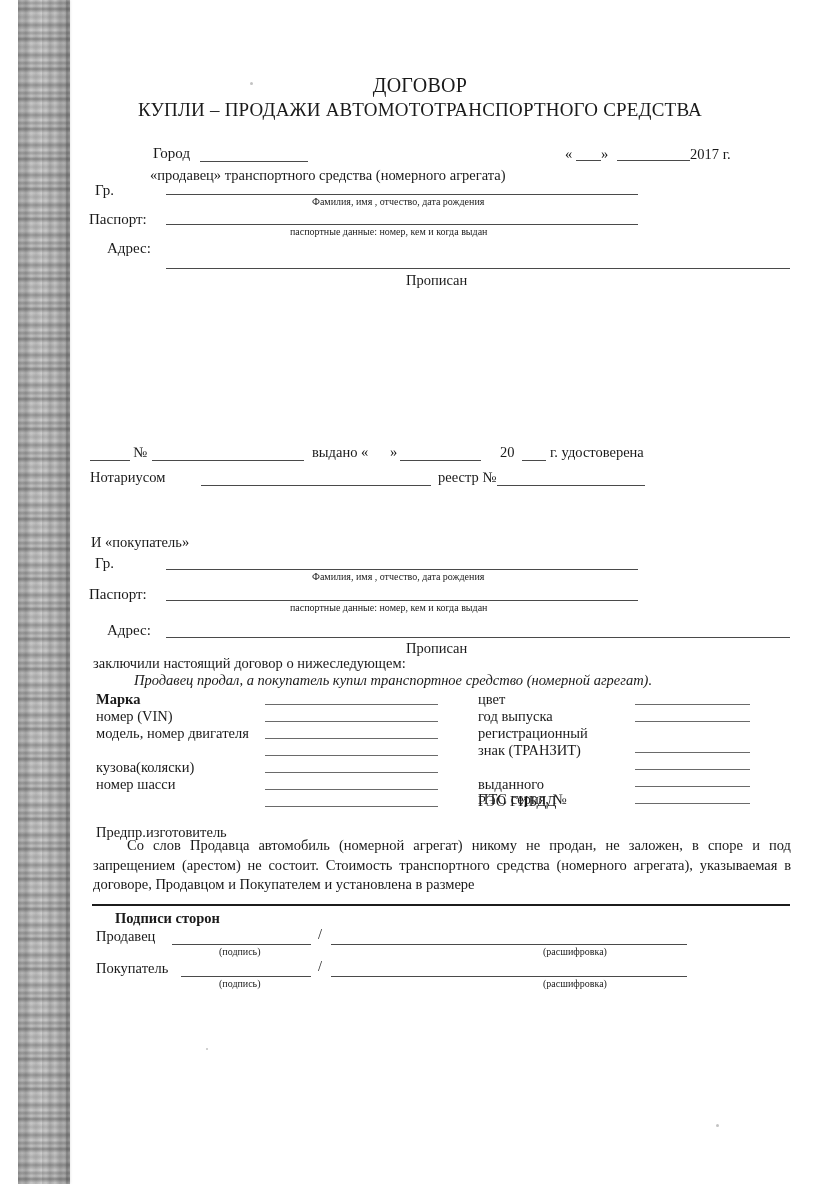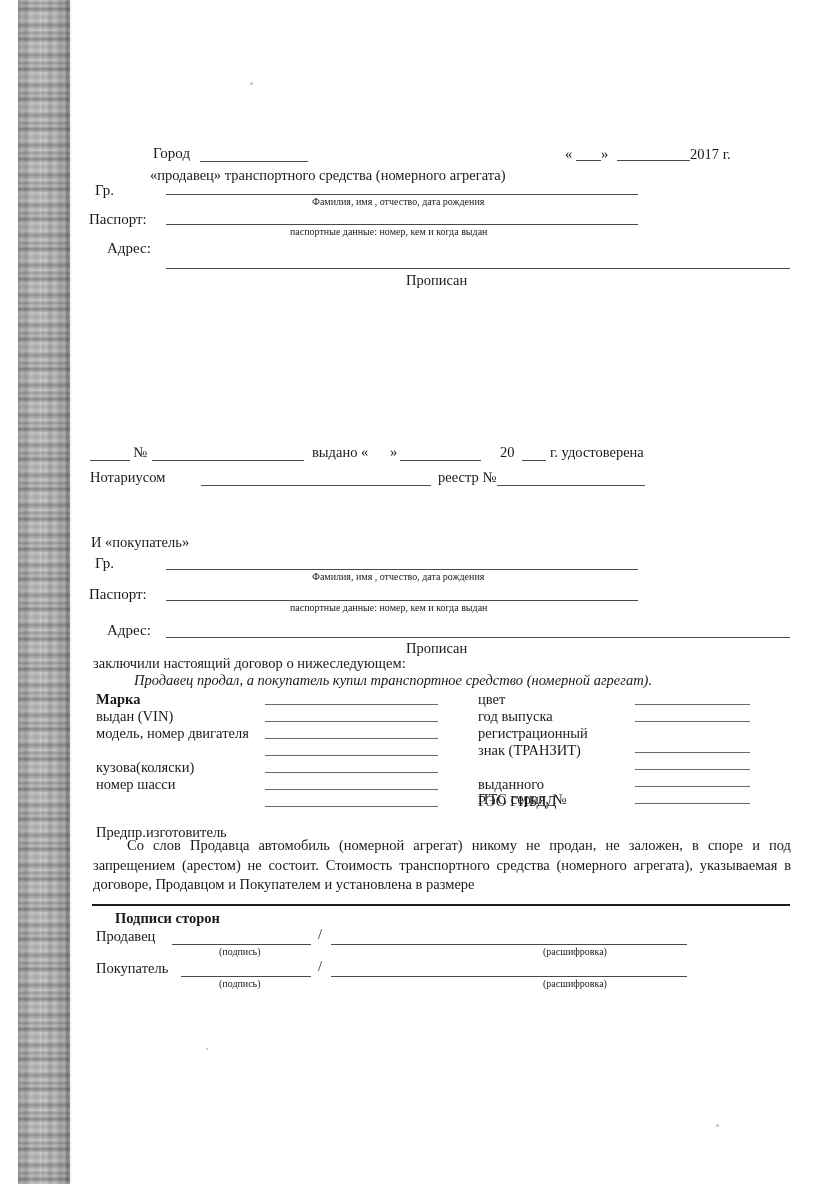--- a/index.html
+++ b/index.html
@@ -128,20 +128,22 @@
 <div id="page">
 
   <div id="scan-band"></div>
   <div id="scan-band-edge"></div>
   <div id="page-speck-a"></div>
   <div id="page-speck-b"></div>
   <div id="page-speck-c"></div>
 
   <div id="content">
 
+    <div class="abs title-main" style="top:74px;">ДОГОВОР</div>
+    <div class="abs title-sub" style="top:99px;">КУПЛИ – ПРОДАЖИ АВТОМОТОТРАНСПОРТНОГО СРЕДСТВА</div>
 
     <div class="abs t15" style="left:153px; top:145px;">Город</div>
     <div class="rule" style="left:200px; top:161px; width:108px;"></div>
 
     <div class="abs t14" style="left:565px; top:146px;">«</div>
     <div class="rule" style="left:576px; top:160px; width:25px;"></div>
     <div class="abs t14" style="left:601px; top:146px;">»</div>
     <div class="rule" style="left:617px; top:160px; width:73px;"></div>
     <div class="abs t14" style="left:690px; top:146px;">2017 г.</div>
 
@@ -186,21 +188,21 @@
     <div class="abs t13" style="left:290px; top:602px;">паспортные данные: номер, кем и когда выдан</div>
 
     <div class="abs t15" style="left:107px; top:622px;">Адрес:</div>
     <div class="rule" style="left:166px; top:637px; width:624px;"></div>
     <div class="abs t14" style="left:406px; top:640px;">Прописан</div>
 
     <div class="abs t14" style="left:93px; top:655px;">заключили настоящий договор о нижеследующем:</div>
     <div class="abs t14" style="left:134px; top:672px;font-style:italic;">Продавец продал, а покупатель купил транспортное средство (номерной агрегат).</div>
 
     <div class="abs t14 bold" style="left:96px; top:691px;">Марка</div>
-    <div class="abs t14" style="left:96px; top:708px;">выдан (VIN)</div>
+    <div class="abs t14" style="left:96px; top:708px;">номер (VIN)</div>
     <div class="abs t14" style="left:96px; top:725px;">модель, номер двигателя</div>
     <div class="abs t14" style="left:96px; top:759px;">кузова(коляски)</div>
     <div class="abs t14" style="left:96px; top:776px;">номер шасси</div>
     <div class="abs t14" style="left:96px; top:793px;margin-top:31px;">Предпр.изготовитель</div>
 
     <div class="rule-short" style="position:absolute; left:265px; top:704px; width:173px;"></div>
     <div class="rule-short" style="position:absolute; left:265px; top:721px; width:173px;"></div>
     <div class="rule-short" style="position:absolute; left:265px; top:738px; width:173px;"></div>
     <div class="rule-short" style="position:absolute; left:265px; top:755px; width:173px;"></div>
     <div class="rule-short" style="position:absolute; left:265px; top:772px; width:173px;"></div>

